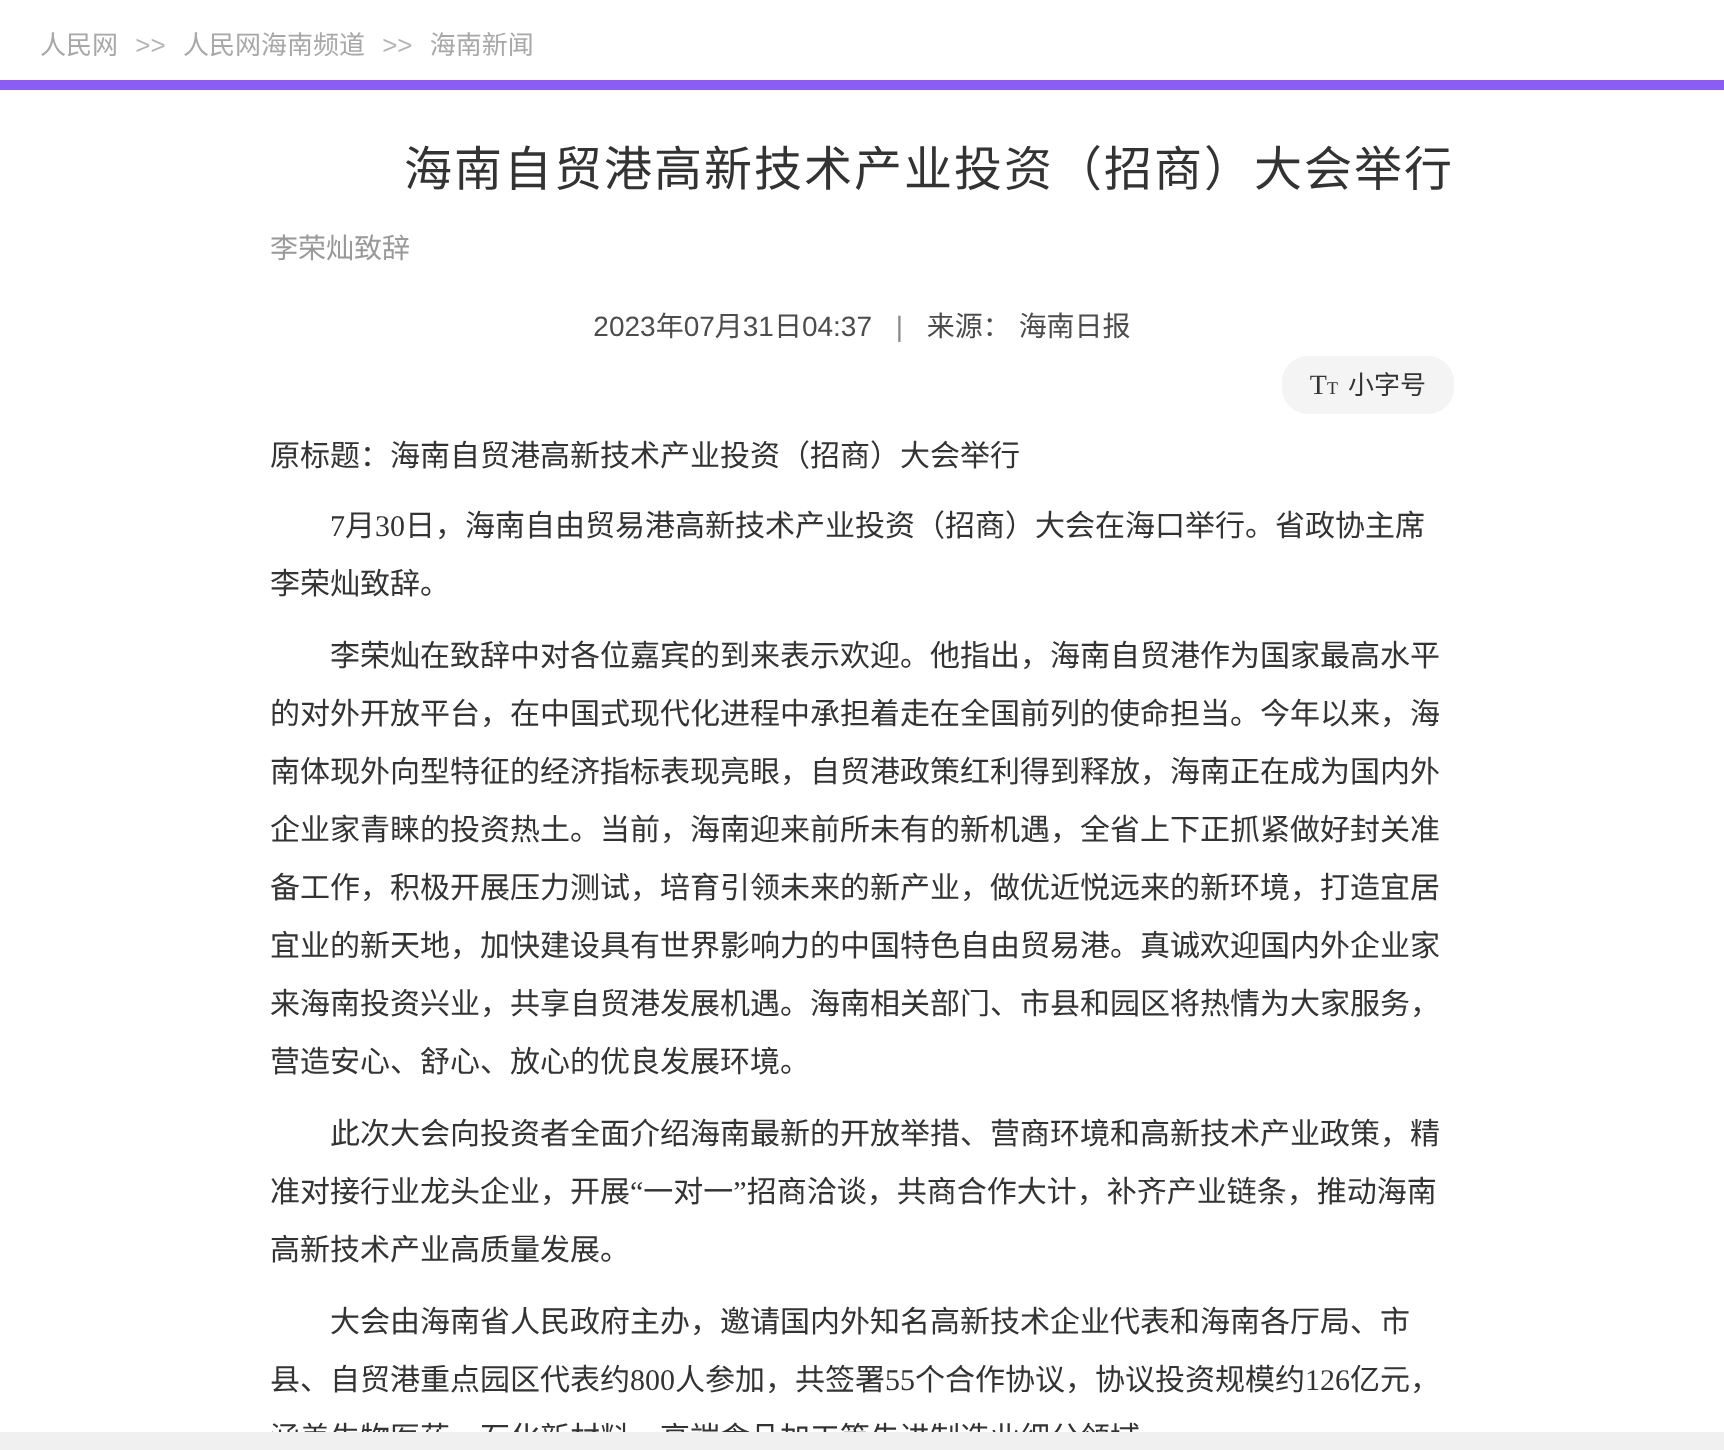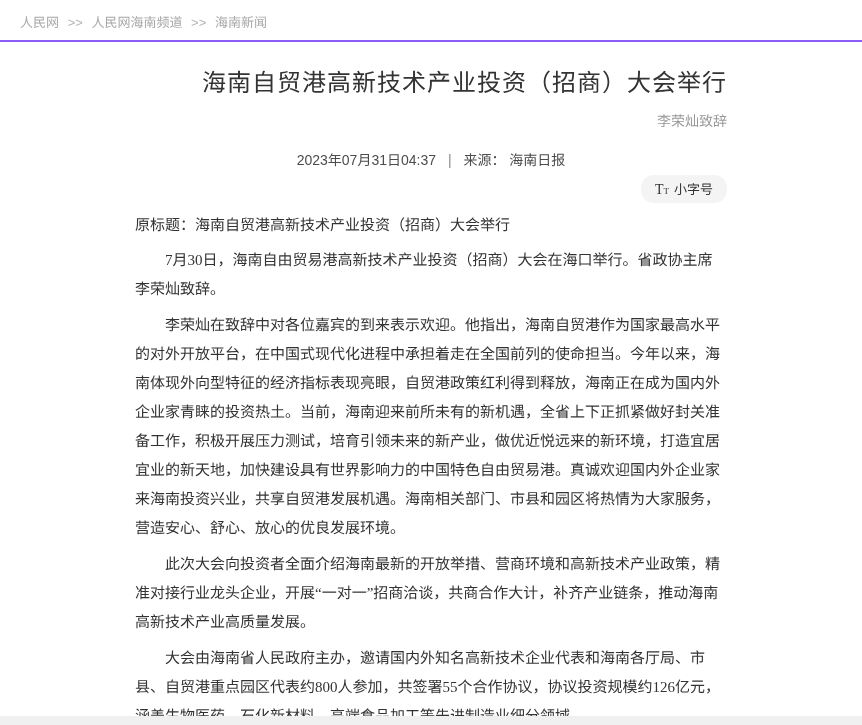--- a/index.html
+++ b/index.html
@@ -11,21 +11,21 @@
     overflow: hidden;
     background: #ffffff;
     font-family: "Liberation Sans", "DejaVu Sans", sans-serif;
     color: #333333;
   }
   
   .breadcrumb {
     padding: 12px 20px 9px 20px;
     font-size: 13px;
     color: #a8a8a8;
-    border-bottom: 2px solid #8b5cf6;
+    border-bottom: 5px solid #8b5cf6;
   }
   .breadcrumb a {
     color: #a8a8a8;
     text-decoration: none;
     cursor: pointer;
   }
   .breadcrumb .sep { margin: 0 5px; color: #b5b5b5; }
 
   
   .article { width: 592px; margin: 0 auto; }
@@ -34,21 +34,21 @@
     margin: 24px 0 0 0;
     text-align: right;
     font-size: 24px;
     line-height: 34px;
     font-weight: 400;
     letter-spacing: 1px;
     color: #333333;
   }
   .article-subtitle {
     margin-top: 10px;
-    text-align: right;
+    text-align: left;
     font-size: 14px;
     color: #999999;
   }
   .article-meta {
     margin-top: 19px;
     text-align: center;
     font-size: 14px;
     color: #4c4c4c;
   }
   .article-meta .meta-sep { margin: 0 8px; color: #8a8a8a; }

